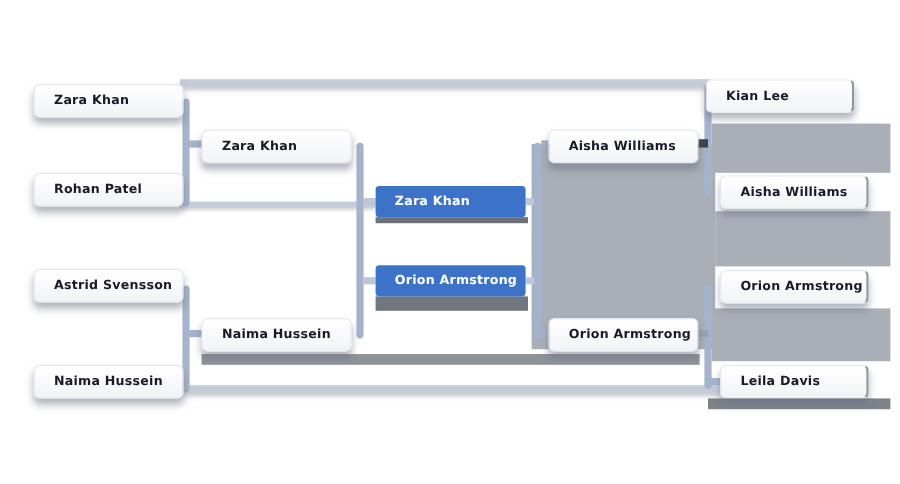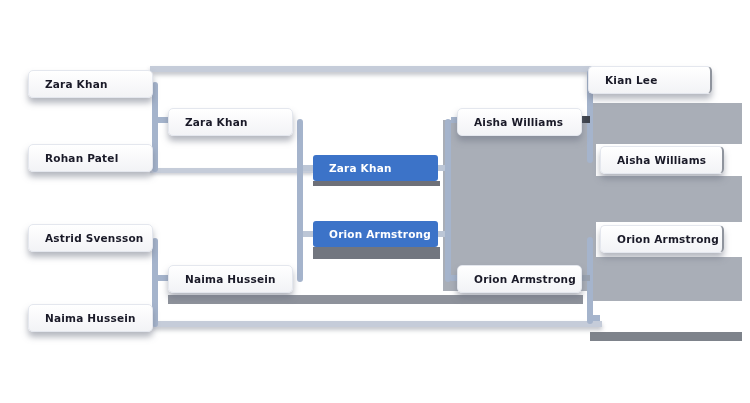--- a/index.html
+++ b/index.html
@@ -118,14 +118,17 @@
 
   <div class="pbox redge" style="left:588px;top:66px;">
     <span class="plabel">Kian Lee</span>
   </div>
   <div class="pbox redge" style="left:600px;top:146px;">
     <span class="plabel">Aisha Williams</span>
   </div>
   <div class="pbox redge" style="left:600px;top:225px;">
     <span class="plabel">Orion Armstrong</span>
   </div>
+  <div class="pbox redge" style="left:600px;top:304px;">
+    <span class="plabel">Leila Davis</span>
+  </div>
 
 </div>
 
 </body></html>

